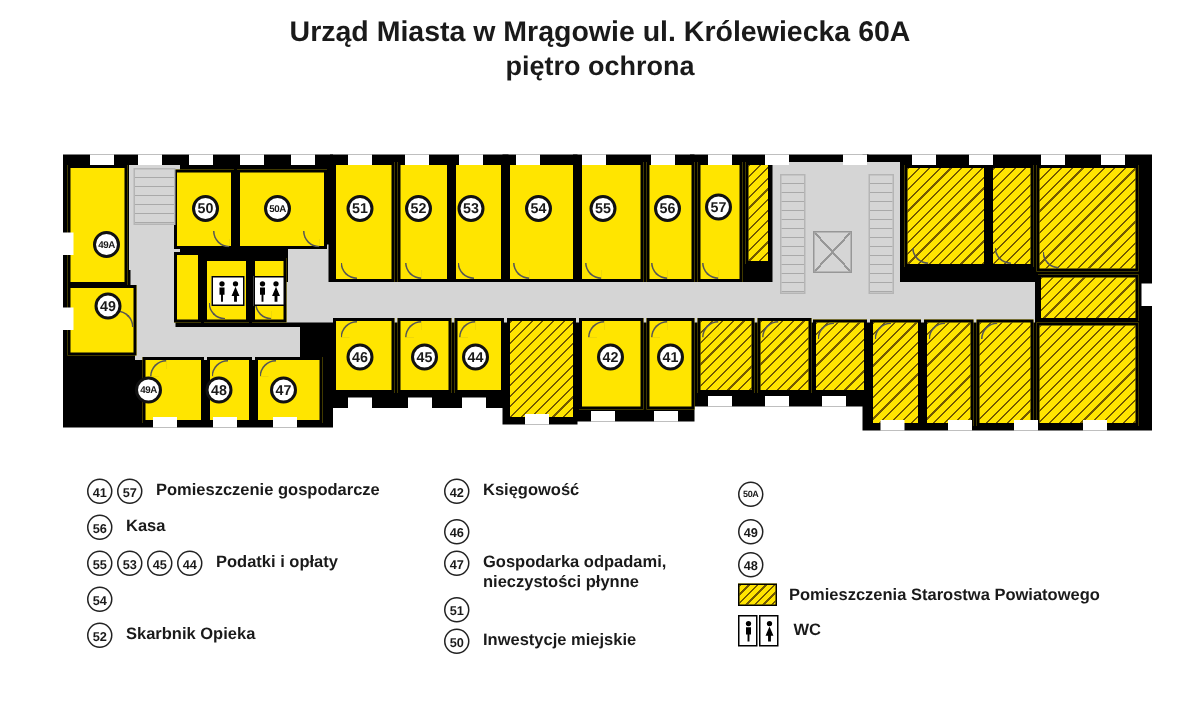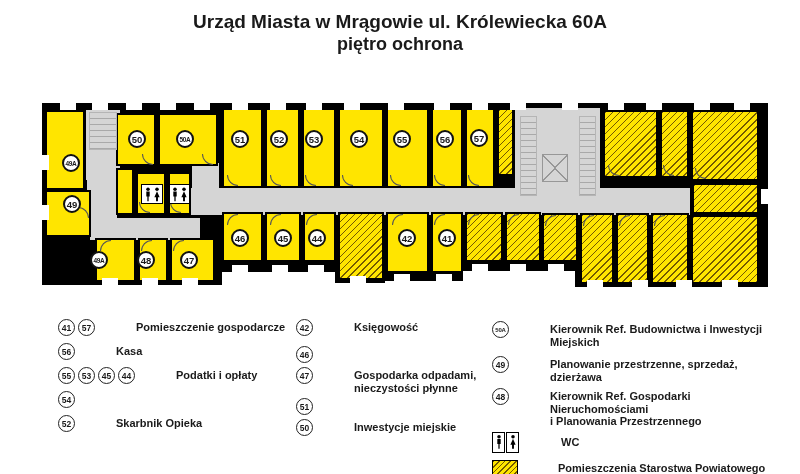--- a/index.html
+++ b/index.html
@@ -39,21 +39,21 @@
   .plate svg{position:static;}
 
   
   .lcol{position:absolute;z-index:8;}
   .lrow{display:flex;align-items:flex-start;margin-bottom:7px;}
   .badges{display:inline-flex;flex:none;margin-right:6px;margin-top:0;}
   .badge{display:inline-flex;flex:none;align-items:center;justify-content:center;
          width:15px;height:15px;border:1px solid #222;border-radius:50%;background:#fff;
          font-size:8.5px;font-weight:bold;margin-right:3px;}
   .badge.sm{font-size:6px;letter-spacing:-.2px;}
-  .ltext{font-size:11px;font-weight:bold;line-height:12.5px;white-space:pre-line;padding-top:2px;margin-left:32px;}
+  .ltext{font-size:11px;font-weight:bold;line-height:12.5px;white-space:pre-line;padding-top:2px;}
   .swatch{width:24px;height:13px;border:1px solid #000;flex:none;margin-right:8px;
           background-color:#ffe500;
           background-image:repeating-linear-gradient(135deg,
             rgba(80,55,0,.8) 0px, rgba(80,55,0,.8) 1px, transparent 1px, transparent 4px);}
   .wcicon{display:inline-flex;flex:none;margin-right:10px;}
   .wcbox{width:11px;height:19px;border:1px solid #000;background:#fff;display:flex;
          align-items:center;justify-content:center;}
 </style>
 </head>
 <body>
@@ -298,49 +298,45 @@
       </span>
     <span class="ltext">Inwestycje miejskie</span>
   </div>
 </div>
 
 <div class="lcol" style="left:492px;top:321px;width:300px">
   <div class="lrow" style="margin-bottom:8px">
     <span class="badges">
         <span class="badge sm">50A</span>
       </span>
-    <span class="ltext">Kierownik Ref. Budownictwa i Inwestycji Miejskich</span>
   </div>
   <div class="lrow" style="margin-bottom:5px">
     <span class="badges">
         <span class="badge">49</span>
       </span>
-    <span class="ltext">Planowanie przestrzenne, sprzedaż, dzierżawa</span>
   </div>
   <div class="lrow" style="margin-bottom:4px">
     <span class="badges">
         <span class="badge">48</span>
       </span>
-    <span class="ltext">Kierownik Ref. Gospodarki Nieruchomościami
-i Planowania Przestrzennego</span>
+  </div>
+  <div class="lrow" style="margin-bottom:6px">
+    <span class="swatch"></span>
+    <span class="ltext">Pomieszczenia Starostwa Powiatowego</span>
   </div>
   <div class="lrow">
     <span class="wcicon">
       <span class="wcbox">
           <svg width="8" height="16" viewBox="0 0 10 18">
             <circle cx="5" cy="2.4" r="2.2"></circle>
             <path d="M2.9 5.4 h4.2 v6.2 h-1.3 v5.8 h-1.6 v-5.8 h-1.3 z"></path>
           </svg>
         </span>
       <span class="wcbox" style="margin-left:1px">
           <svg width="8" height="16" viewBox="0 0 10 18">
             <circle cx="5" cy="2.4" r="2.2"></circle>
             <path d="M5 4.9 l3.3 7.6 h-2.1 v4.9 h-2.4 v-4.9 h-2.1 z"></path>
           </svg>
         </span>
     </span>
     <span class="ltext" style="padding-top:4px">WC</span>
   </div>
-  <div class="lrow" style="margin-bottom:6px">
-    <span class="swatch"></span>
-    <span class="ltext">Pomieszczenia Starostwa Powiatowego</span>
-  </div>
 </div>
 
 </body></html>

